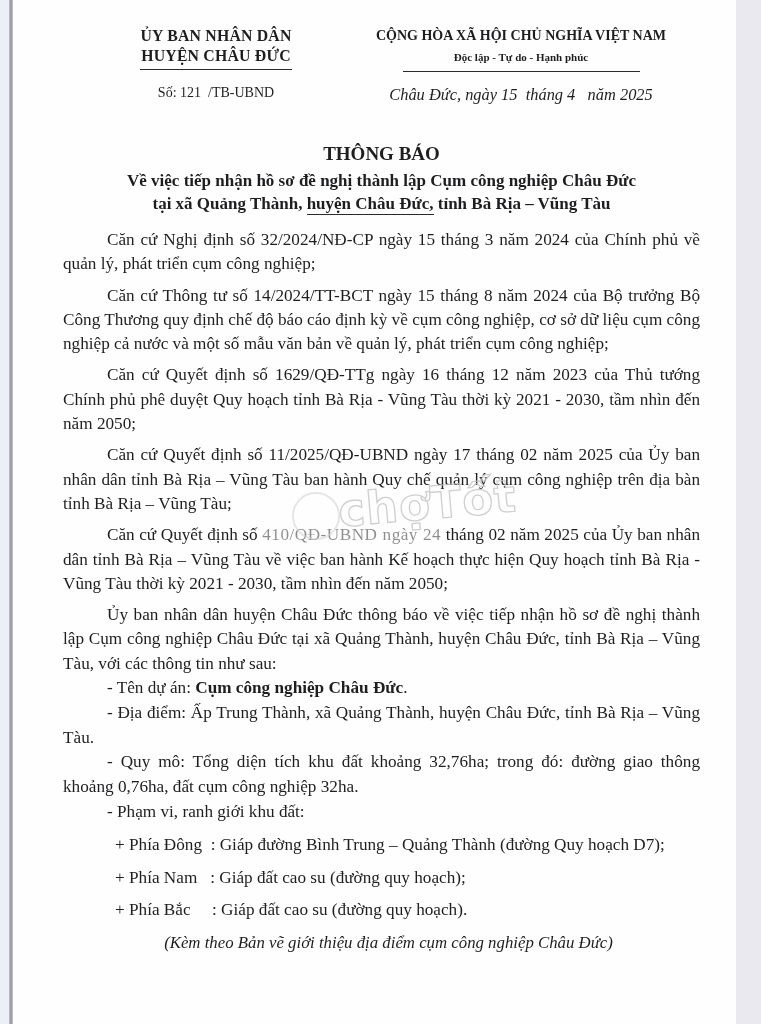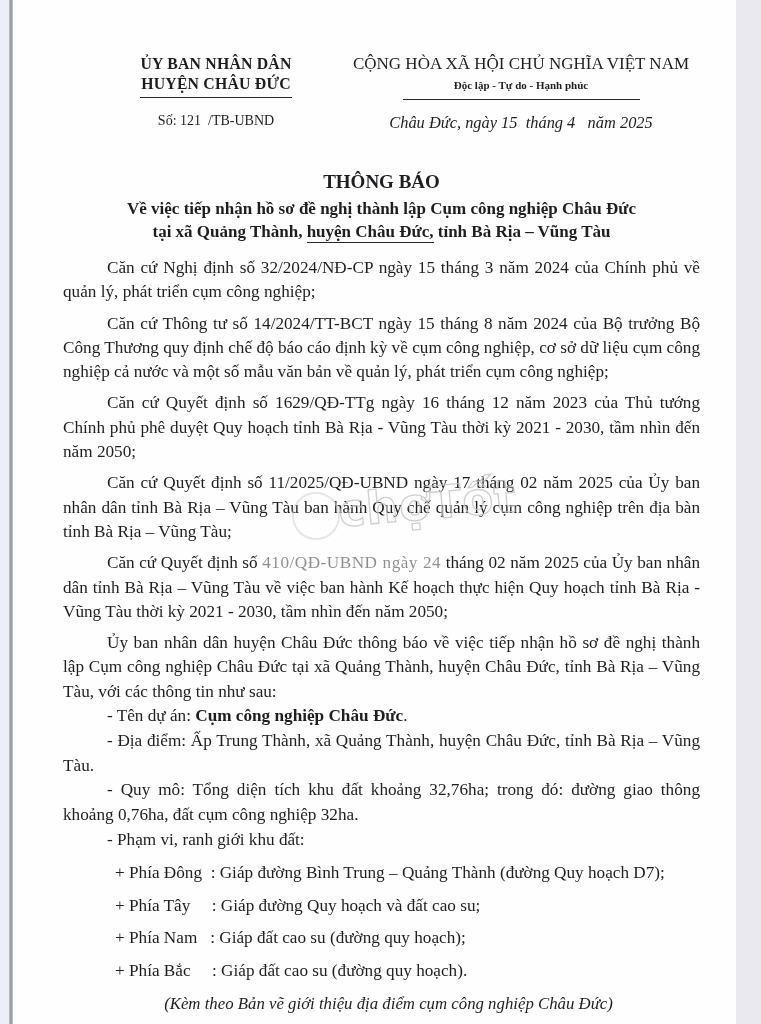--- a/index.html
+++ b/index.html
@@ -9,29 +9,29 @@
     font-family:"Liberation Serif","DejaVu Serif",serif;
     color:#1e1e20;
     position:relative;overflow:hidden;
   }
   .photo{position:absolute;inset:0;background:#fefefe;}
   .edge-left{position:absolute;left:0;top:0;bottom:0;width:9px;background:#edeff7;}
   .edge-left-line{position:absolute;left:9px;top:0;bottom:0;width:4px;
     background:linear-gradient(to right,#c3c6cf,#8f929c,#c9ccd4);}
   .edge-right{position:absolute;right:0;top:0;bottom:0;width:25px;background:#e9e9ef;border-left:1px solid #dcdce3;}
   .page{position:absolute;left:13px;right:25px;top:0;bottom:0;background:#fefefe;
-    padding:54px 36px 0 50px;box-sizing:border-box;}
+    padding:26px 36px 0 50px;box-sizing:border-box;}
 
   
   .header{display:flex;justify-content:space-between;align-items:flex-start;}
   .h-block{text-align:center;}
   .h-left{width:250px;margin-left:28px;}
   .h-right{width:358px;}
   .h-org{font-weight:bold;font-size:15.8px;line-height:20px;letter-spacing:.2px;}
-  .h-nat1{font-weight:normal;font-size:17px;line-height:20px;}
+  .h-nat1{font-weight:bold;font-size:14px;line-height:20px;}
   .h-nat2{font-weight:bold;font-size:11px;line-height:22px;}
   .rule{height:0;border-bottom:1.6px solid #2a2a2c;margin:3px auto 0;}
   .rule-left{width:152px;}
   .rule-right{width:237px;}
   .doc-number{margin-top:15px;font-size:14px;white-space:pre;}
   .place-date{margin-top:13px;font-style:italic;font-size:16.4px;white-space:pre;}
 
   
   .title-block{text-align:center;margin-top:37px;}
   .doc-type{font-weight:bold;font-size:19px;line-height:24px;}
@@ -97,21 +97,20 @@
       <p class="para">Căn cứ Quyết định số 1629/QĐ-TTg ngày 16 tháng 12 năm 2023 của Thủ tướng Chính phủ phê duyệt Quy hoạch tỉnh Bà Rịa - Vũng Tàu thời kỳ 2021 - 2030, tầm nhìn đến năm 2050;</p>
       <p class="para">Căn cứ Quyết định số 11/2025/QĐ-UBND ngày 17 tháng 02 năm 2025 của Ủy ban nhân dân tỉnh Bà Rịa – Vũng Tàu ban hành Quy chế quản lý cụm công nghiệp trên địa bàn tỉnh Bà Rịa – Vũng Tàu;</p>
       <p class="para"><span>Căn cứ Quyết định số </span><span class="obscured">410/QĐ-UBND ngày 24</span><span> tháng 02 năm 2025 của Ủy ban nhân dân tỉnh Bà Rịa – Vũng Tàu về việc ban hành Kế hoạch thực hiện Quy hoạch tỉnh Bà Rịa - Vũng Tàu thời kỳ 2021 - 2030, tầm nhìn đến năm 2050;</span></p>
       <p class="para">Ủy ban nhân dân huyện Châu Đức thông báo về việc tiếp nhận hồ sơ đề nghị thành lập Cụm công nghiệp Châu Đức tại xã Quảng Thành, huyện Châu Đức, tỉnh Bà Rịa – Vũng Tàu, với các thông tin như sau:</p>
 
       <p class="item"><span>- Tên dự án: </span><span class="bold">Cụm công nghiệp Châu Đức</span><span>.</span></p>
       <p class="item">- Địa điểm: Ấp Trung Thành, xã Quảng Thành, huyện Châu Đức, tỉnh Bà Rịa – Vũng Tàu.</p>
       <p class="item">- Quy mô: Tổng diện tích khu đất khoảng 32,76ha; trong đó: đường giao thông khoảng 0,76ha, đất cụm công nghiệp 32ha.</p>
       <p class="item">- Phạm vi, ranh giới khu đất:</p>
       <p class="boundary">+ Phía Đông  : Giáp đường Bình Trung – Quảng Thành (đường Quy hoạch D7);</p>
-      <p class="boundary">+ Phía Tây     : Giáp đường Quy hoạch và đất cao su;</p>
       <p class="boundary">+ Phía Nam   : Giáp đất cao su (đường quy hoạch);</p>
       <p class="boundary">+ Phía Bắc     : Giáp đất cao su (đường quy hoạch).</p>
       <p class="note">(Kèm theo Bản vẽ giới thiệu địa điểm cụm công nghiệp Châu Đức)</p>
     </div>
   </div>
 
   <div class="watermark">
     <div class="wm-circle"></div>
     <div class="wm-text">chợTốt</div>
   </div>

